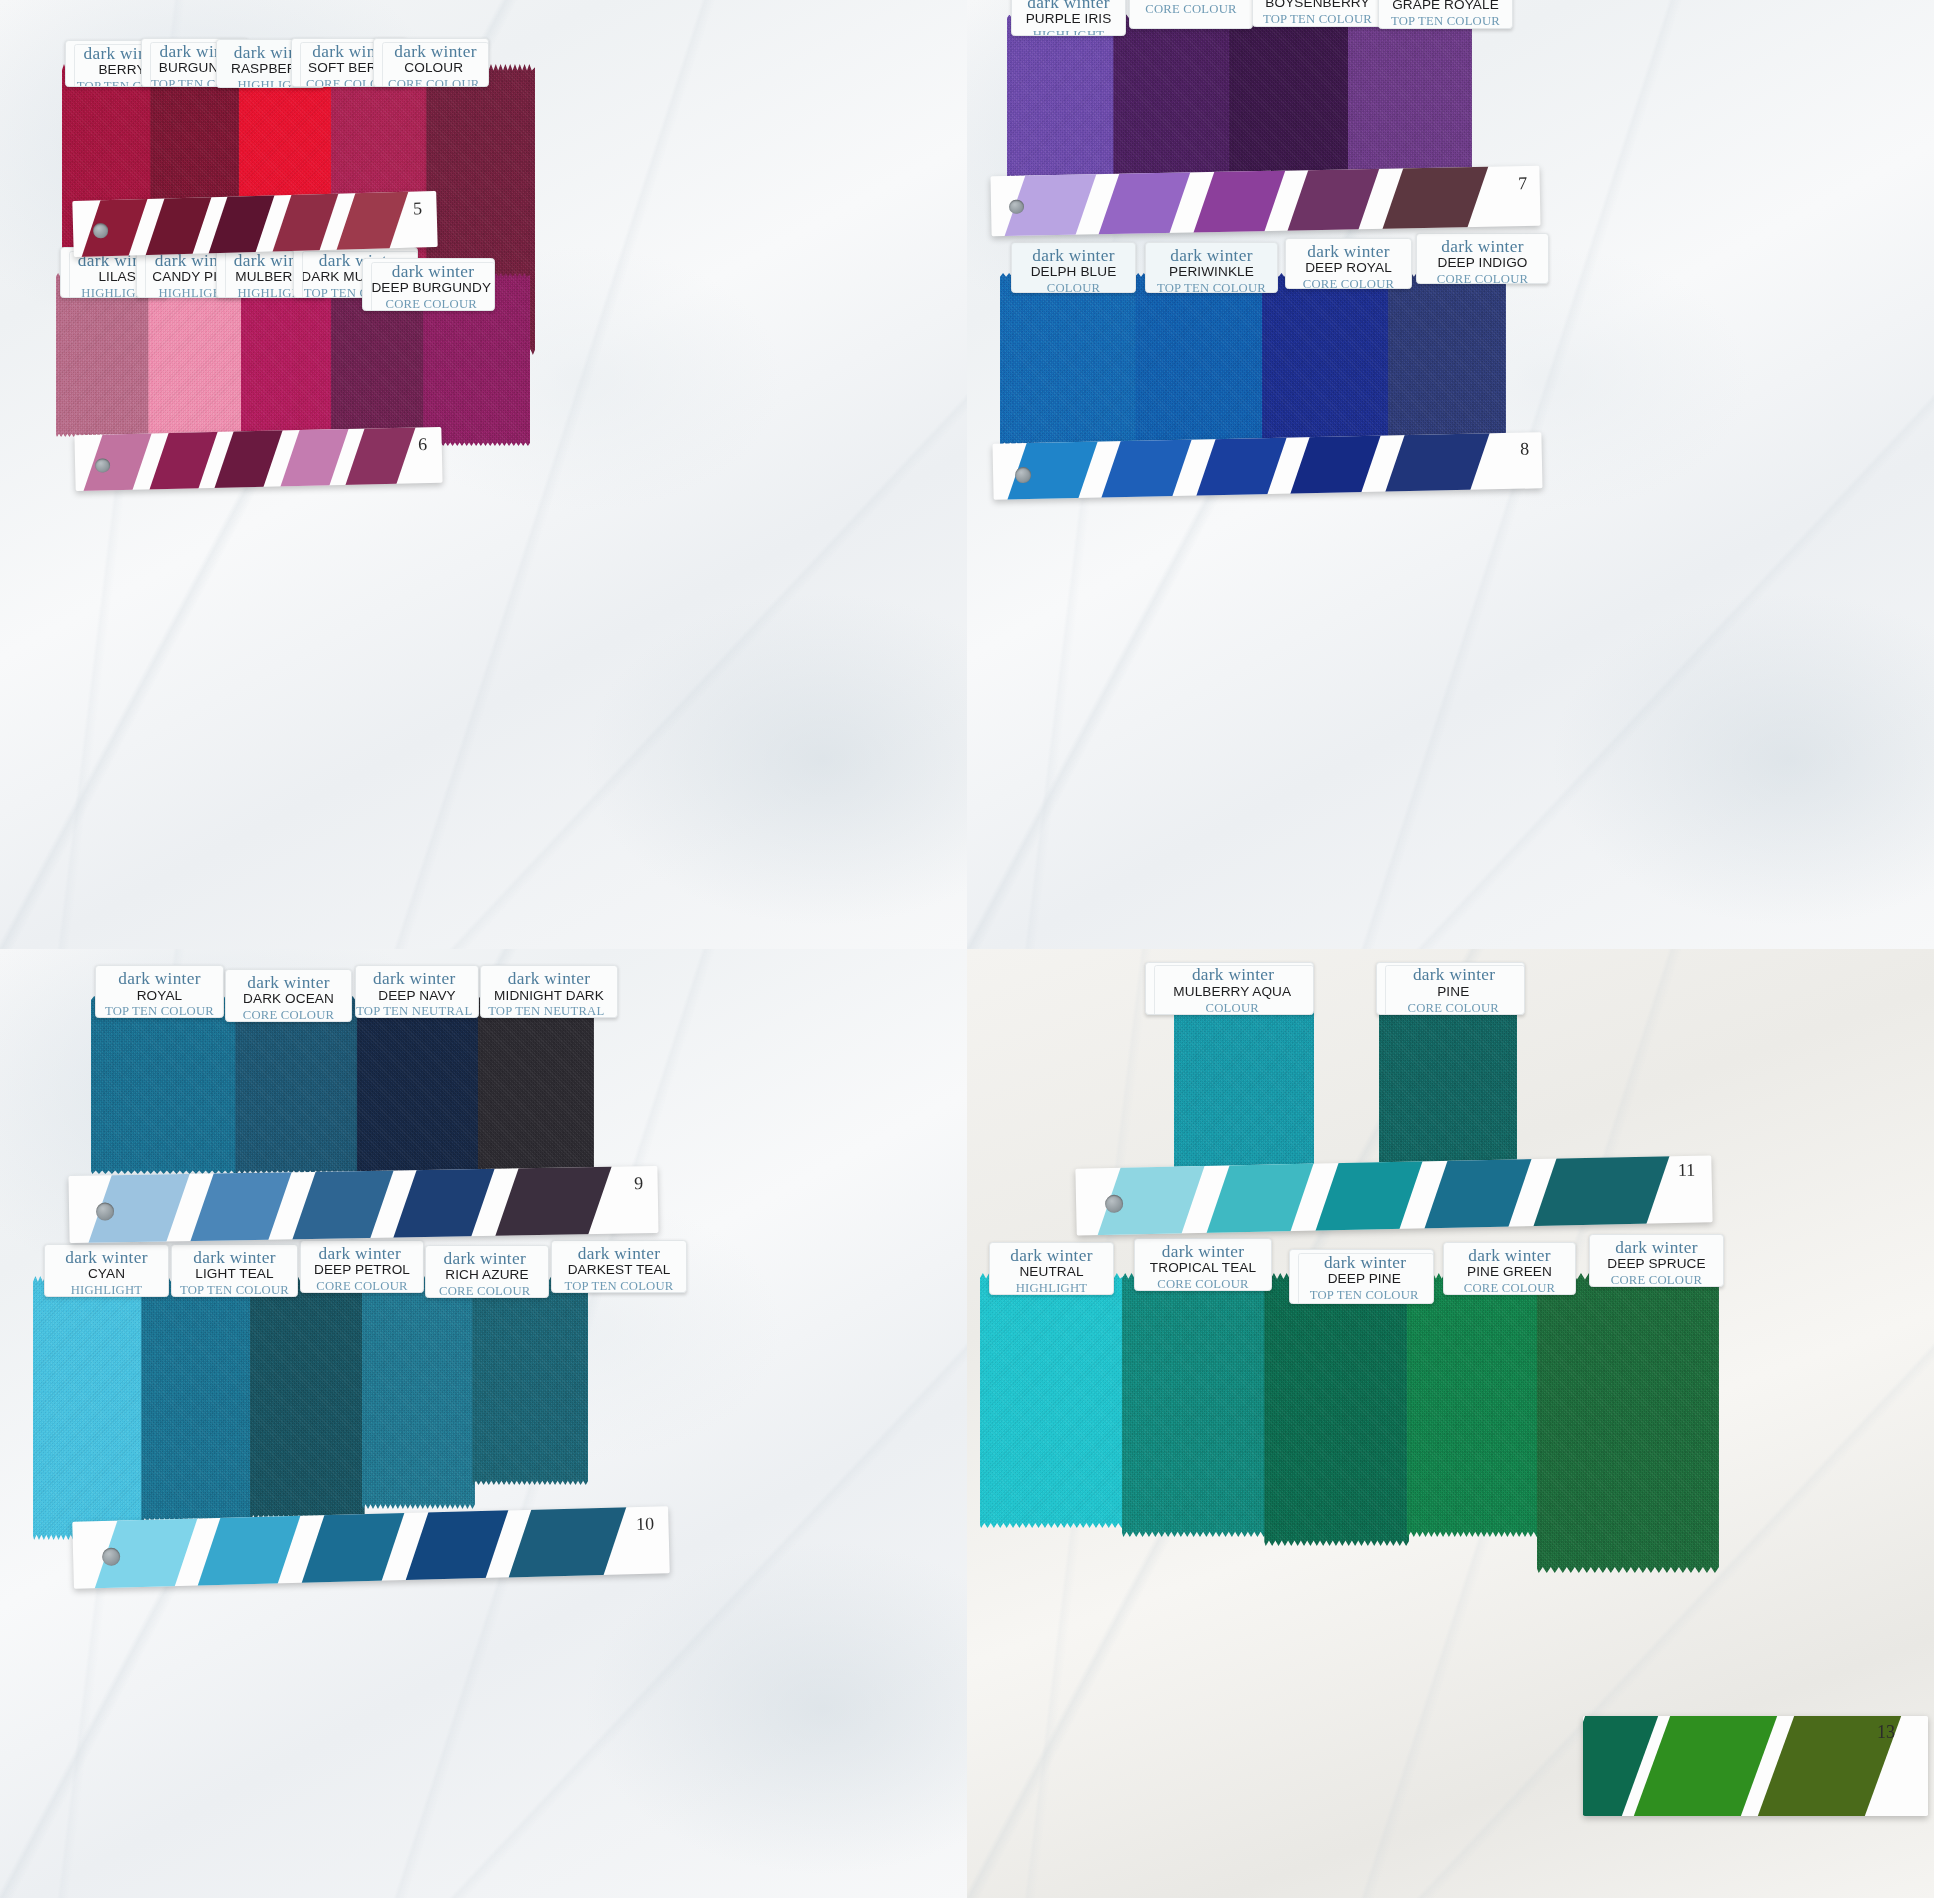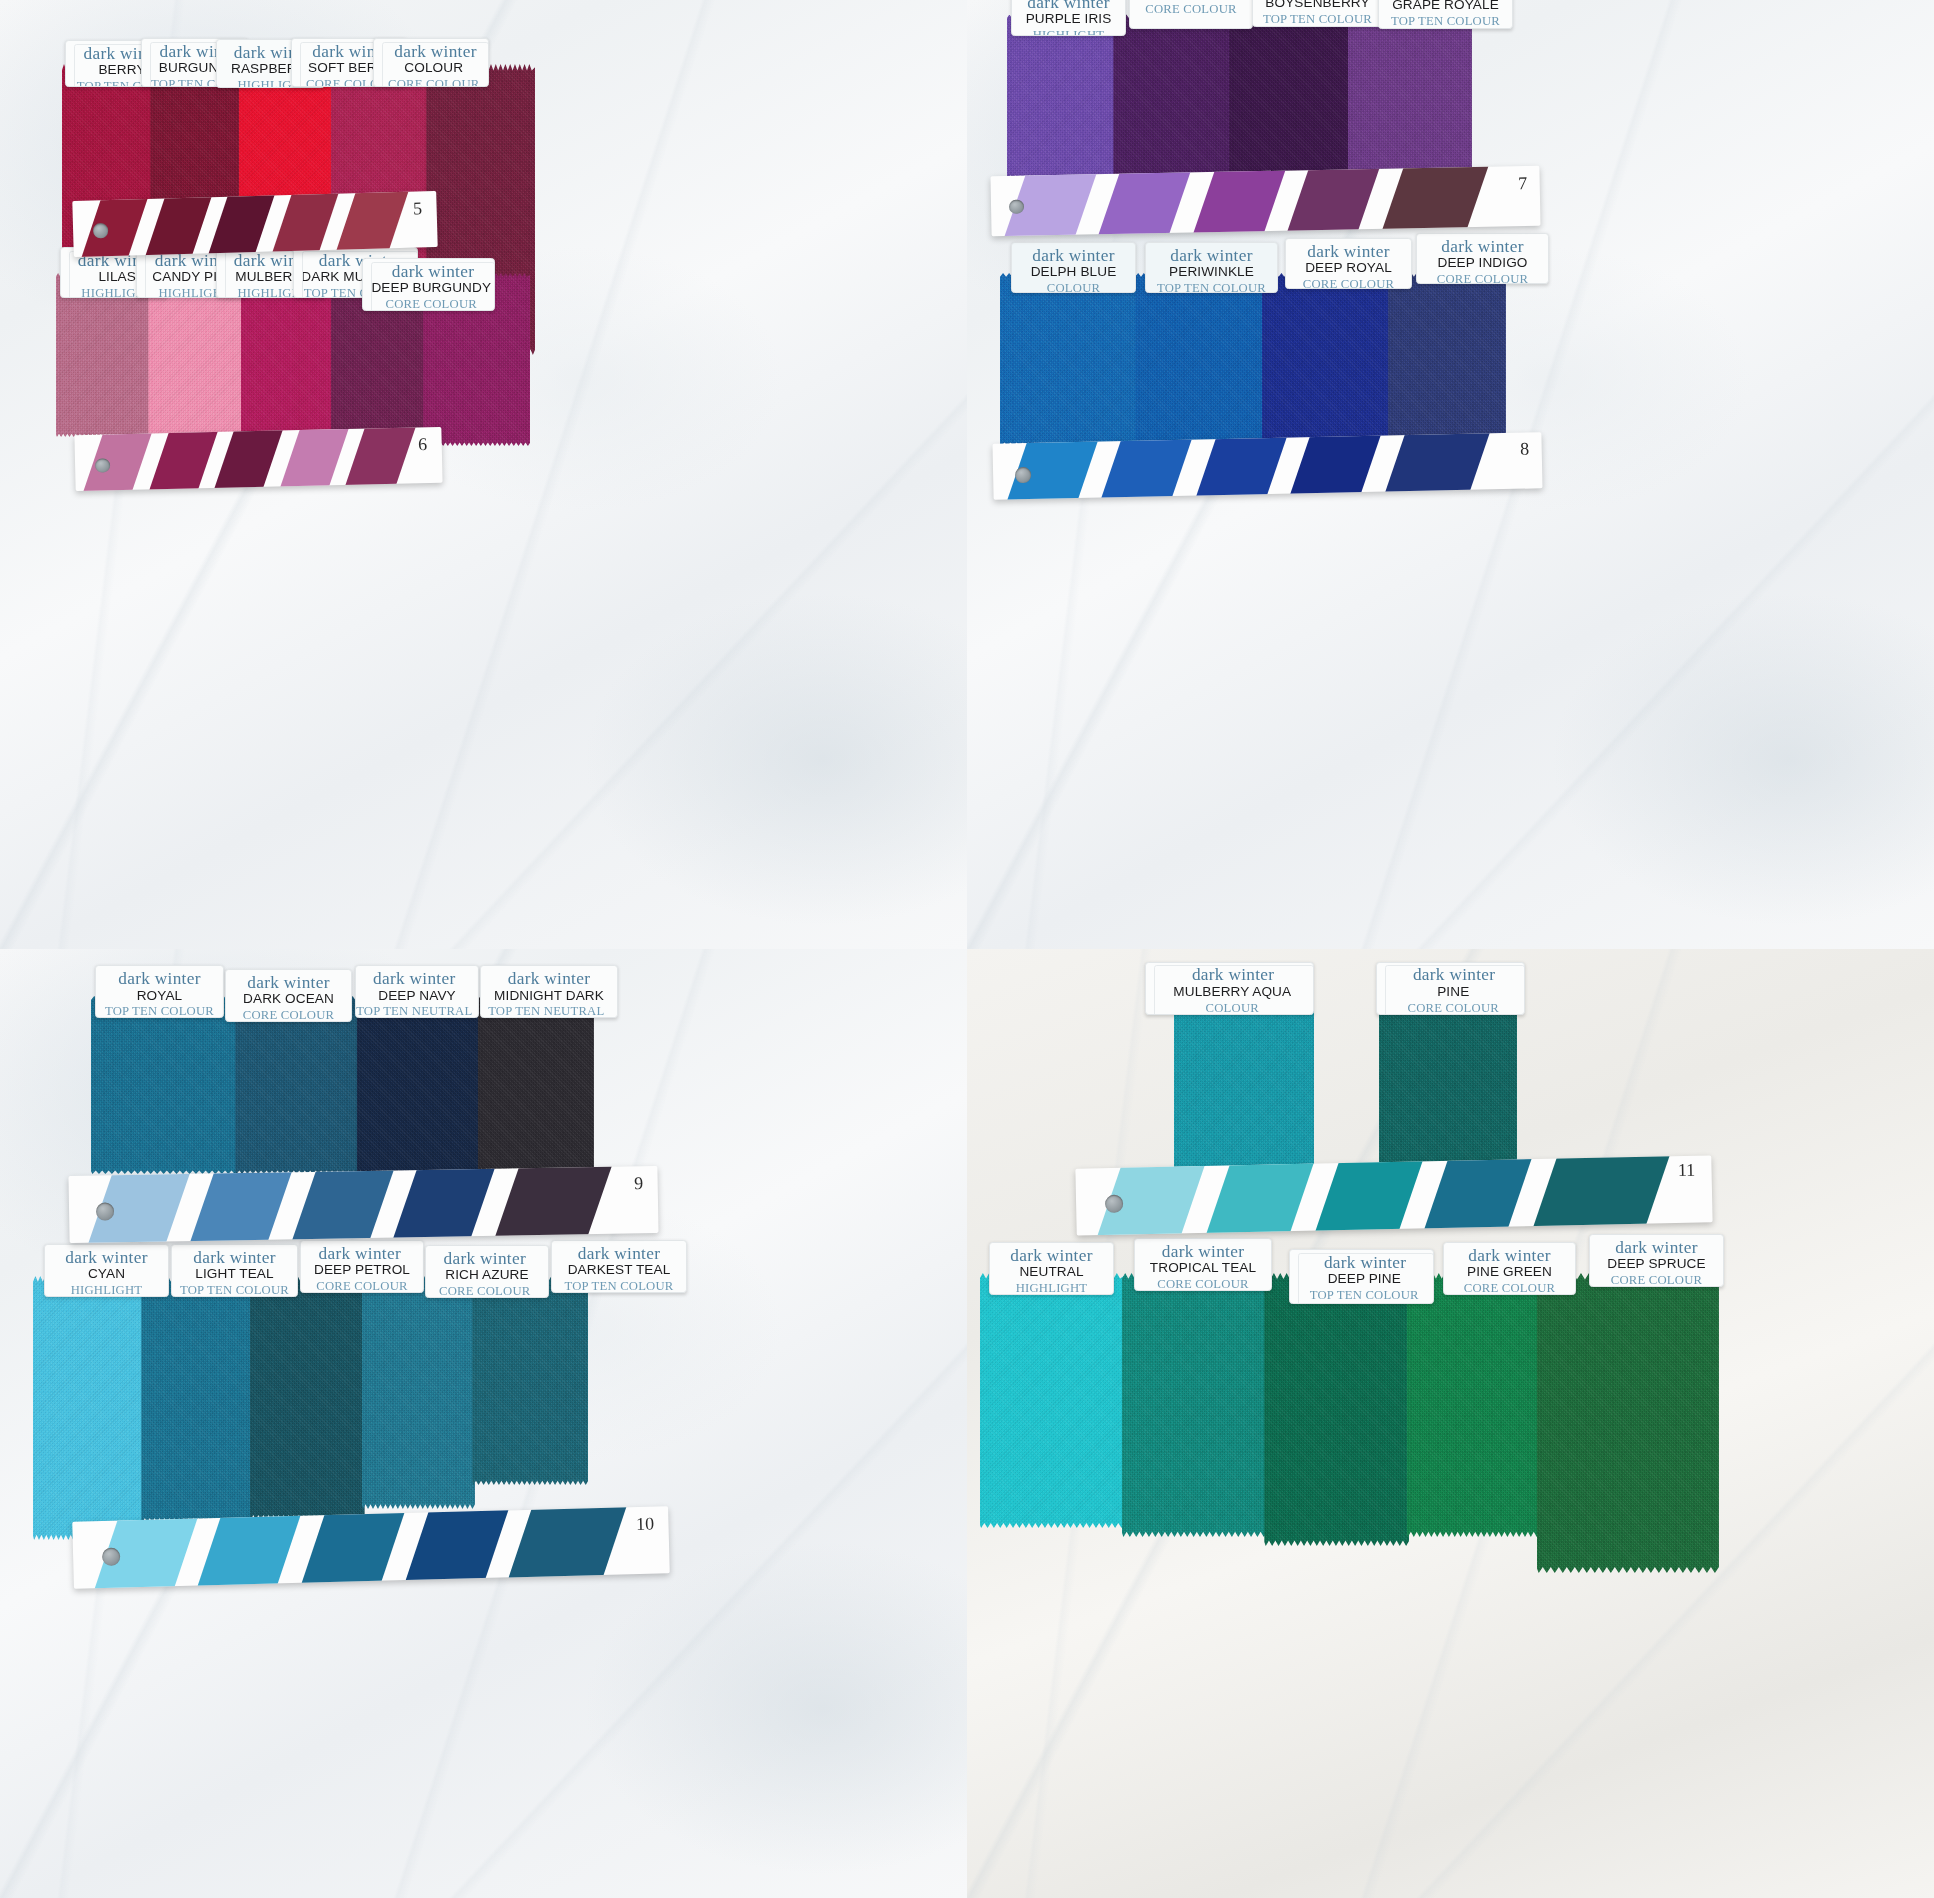--- a/index.html
+++ b/index.html
@@ -539,16 +539,22 @@
       <div class="brand">dark winter</div>
       <div class="nm">PINE GREEN</div>
       <div class="sub">CORE COLOUR</div>
     </div>
     <div class="label" style="left:622px; top:285px; width:135px; height:53px;">
       <div class="brand">dark winter</div>
       <div class="nm">DEEP SPRUCE</div>
       <div class="sub">CORE COLOUR</div>
     </div>
 
+    <div class="strip" style="left:616px; top:767px; width:345px; height:100px;">
+      <div class="band" style="left:-16.4px; width:73px; background:#0d6a4e"></div>
+      <div class="band" style="left:69px;  width:107px; background:#2f8f1f"></div>
+      <div class="band" style="left:193px; width:107px; background:#4a6a1a"></div>
+      <div class="num" style="right:33px; top:5.5px;">13</div>
+    </div>
   </div>
 
 </div>
 
 
 </body></html>

